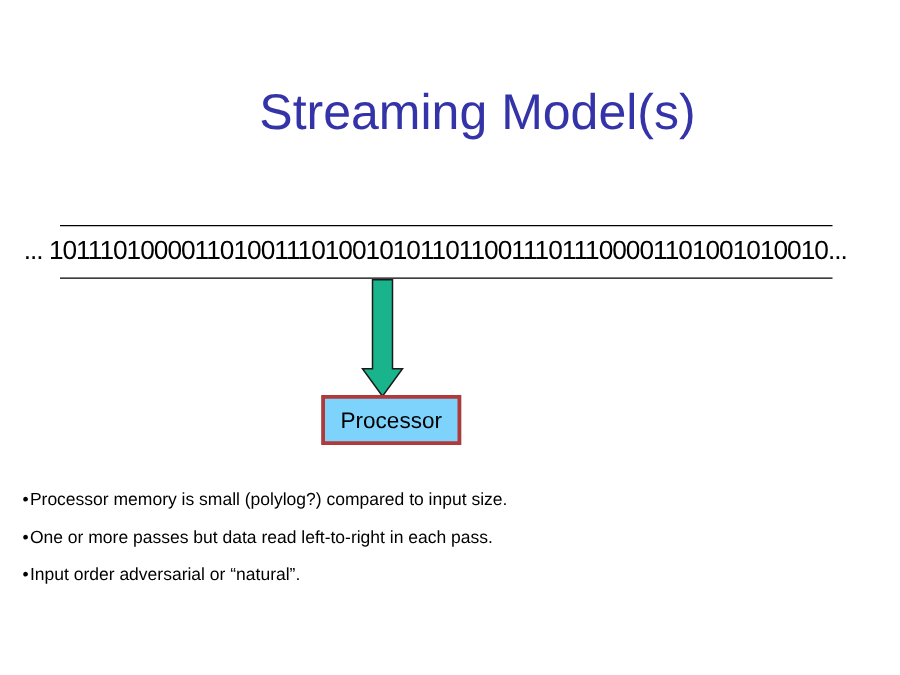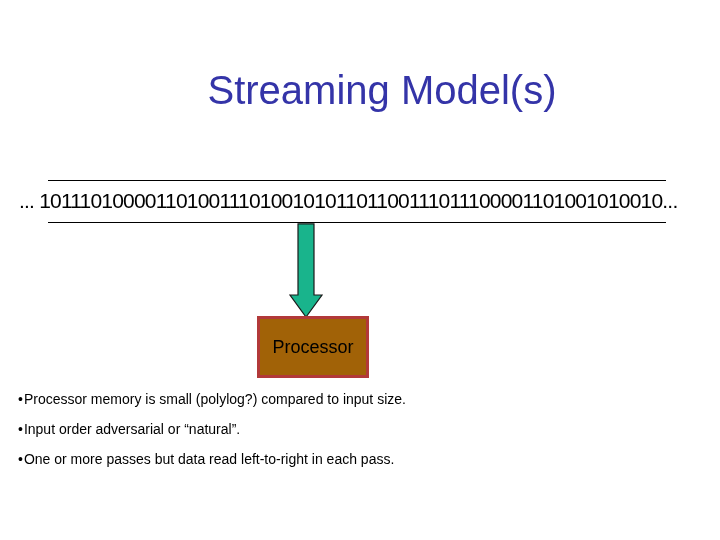--- a/index.html
+++ b/index.html
@@ -54,24 +54,24 @@
     left: 287px;
     top: 223px;
     width: 38px;
     height: 95px;
   }
   .processor-box {
     position: absolute;
     left: 257px;
     top: 316px;
     width: 112px;
-    height: 62px;
+    height: 40px;
     box-sizing: border-box;
     border: 3px solid #B23939;
-    background: #a16207;
+    background: #7dd3fc;
     display: flex;
     align-items: center;
     justify-content: center;
     font-size: 18px;
     color: #000000;
   }
   .bullets {
     position: absolute;
     left: 18px;
     top: 384px;
@@ -99,17 +99,17 @@
   <svg class="arrow" viewBox="0 0 38 95" aria-hidden="true">
     <polygon points="11,0.8 27,0.8 27,72 35,72 19,94 3,72 11,72" stroke-width="1.2" stroke="#1a1a1a" fill="#19B48C"></polygon>
   </svg>
 
   <div class="processor-box">
     <span>Processor</span>
   </div>
 
   <div class="bullets">
     <div class="bullet-line"><span class="marker">•</span><span>Processor memory is small (polylog?) compared to input size.</span></div>
+    <div class="bullet-line"><span class="marker">•</span><span>One or more passes but data read left-to-right in each pass.</span></div>
     <div class="bullet-line"><span class="marker">•</span><span>Input order adversarial or “natural”.</span></div>
-    <div class="bullet-line"><span class="marker">•</span><span>One or more passes but data read left-to-right in each pass.</span></div>
   </div>
 
 </div>
 
 </body></html>

